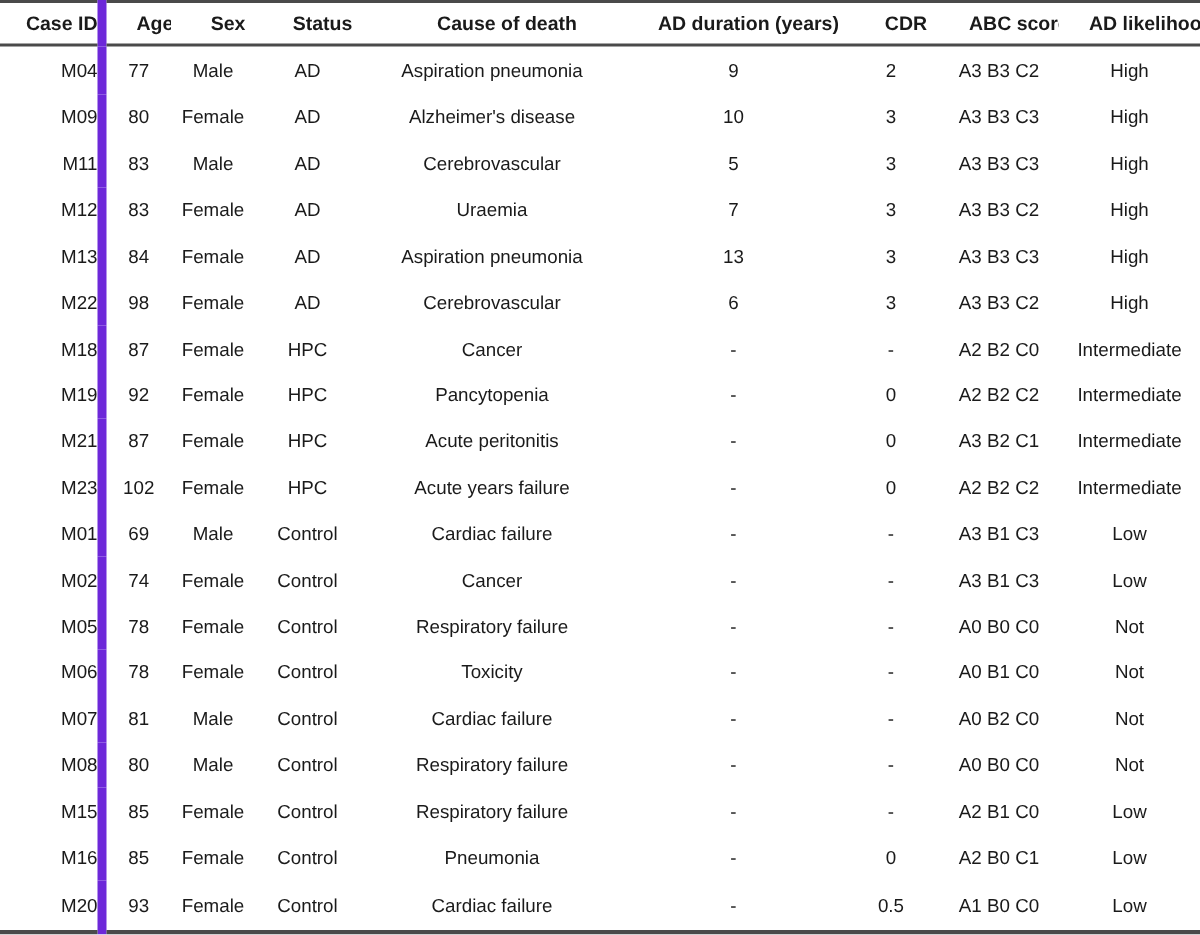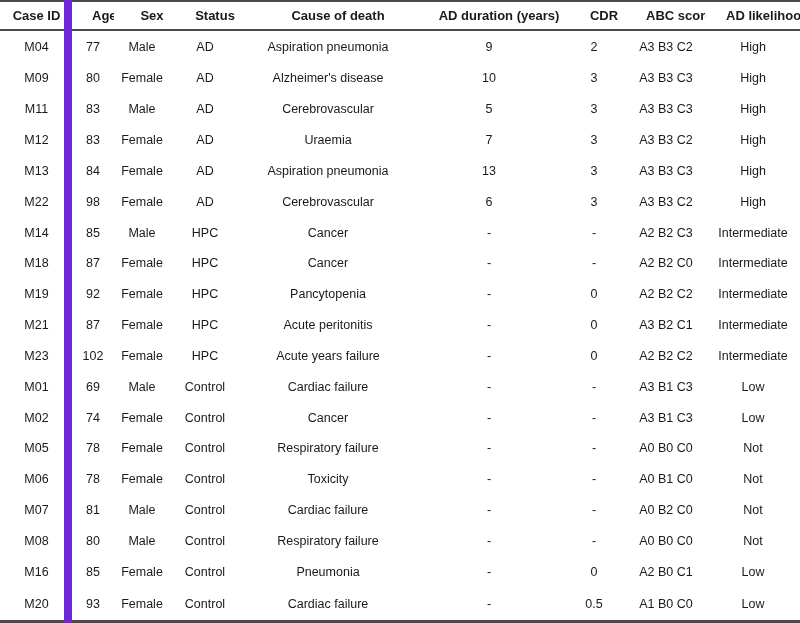--- a/index.html
+++ b/index.html
@@ -32,23 +32,23 @@
   }
   .cases thead th {
     font-weight: bold;
     font-size: 13px;
     border-bottom: 2px solid #4a4a4a;
     height: 27px;
     padding-left: 20px;
   }
   .cases th:first-child,
   .cases td:first-child {
-    text-align: center;
+    text-align: right;
     padding-left: 9px;
-    border-right: 8px solid #6d28d9;
+    border-right: 6px solid #6d28d9;
     margin-top: 16px;
   }
 </style>
 </head>
 <body>
 
 <table class="cases">
   <colgroup>
     <col style="width:68px">
     <col style="width:46px">
@@ -134,31 +134,20 @@
         <td>98</td>
         <td>Female</td>
         <td>AD</td>
         <td>Cerebrovascular</td>
         <td>6</td>
         <td>3</td>
         <td>A3 B3 C2</td>
         <td>High</td>
       </tr>
       <tr>
-        <td>M14</td>
-        <td>85</td>
-        <td>Male</td>
-        <td>HPC</td>
-        <td>Cancer</td>
-        <td>-</td>
-        <td>-</td>
-        <td>A2 B2 C3</td>
-        <td>Intermediate</td>
-      </tr>
-      <tr>
         <td>M18</td>
         <td>87</td>
         <td>Female</td>
         <td>HPC</td>
         <td>Cancer</td>
         <td>-</td>
         <td>-</td>
         <td>A2 B2 C0</td>
         <td>Intermediate</td>
       </tr>
@@ -253,20 +242,31 @@
       <tr>
         <td>M08</td>
         <td>80</td>
         <td>Male</td>
         <td>Control</td>
         <td>Respiratory failure</td>
         <td>-</td>
         <td>-</td>
         <td>A0 B0 C0</td>
         <td>Not</td>
+      </tr>
+      <tr>
+        <td>M15</td>
+        <td>85</td>
+        <td>Female</td>
+        <td>Control</td>
+        <td>Respiratory failure</td>
+        <td>-</td>
+        <td>-</td>
+        <td>A2 B1 C0</td>
+        <td>Low</td>
       </tr>
       <tr>
         <td>M16</td>
         <td>85</td>
         <td>Female</td>
         <td>Control</td>
         <td>Pneumonia</td>
         <td>-</td>
         <td>0</td>
         <td>A2 B0 C1</td>

